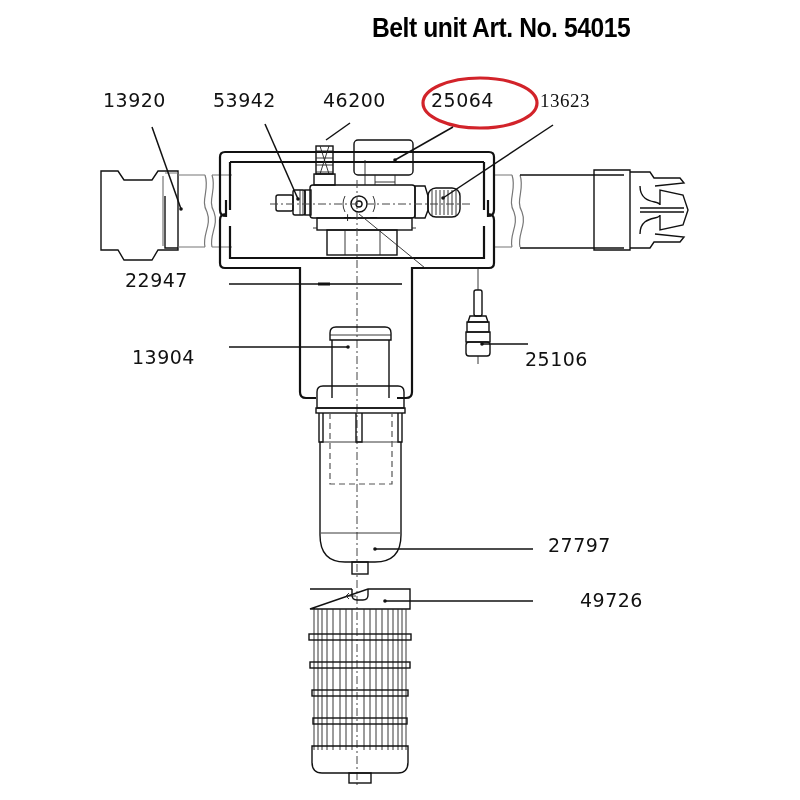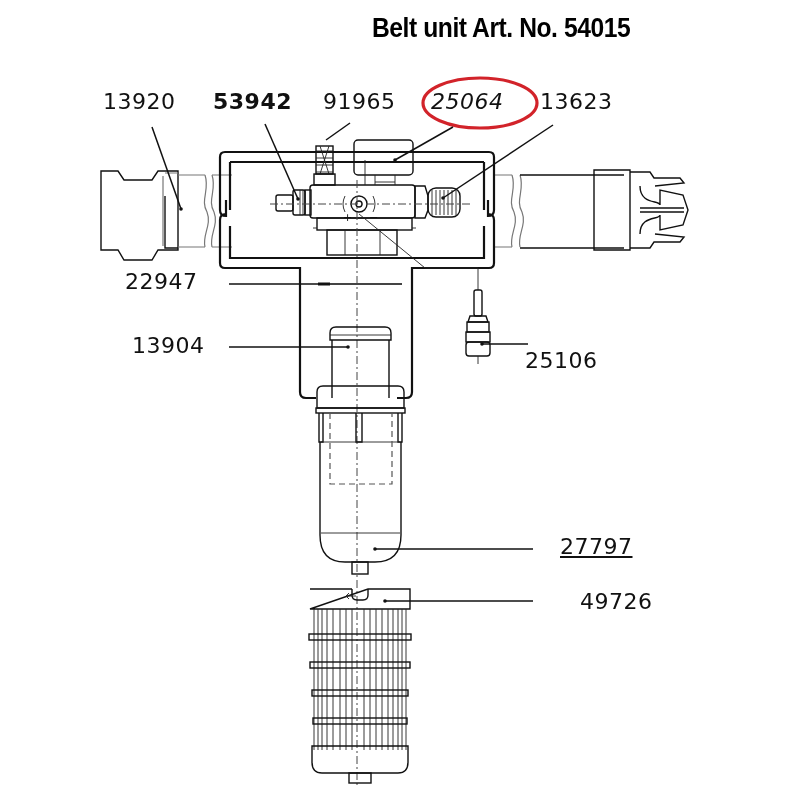--- a/index.html
+++ b/index.html
@@ -6,51 +6,51 @@
     body { width: 800px; height: 800px; position: relative; overflow: hidden; }
     .stage { position: absolute; left: 0; top: 0; width: 684px; height: 800px; }
     .title {
       position: absolute; left: 372px; top: 12px;
       font-family: "Liberation Sans", sans-serif; font-weight: bold;
       font-size: 28px; color: #000; letter-spacing: -0.5px;
       transform: scaleX(0.88); transform-origin: left top; white-space: nowrap;
     }
     .label {
       position: absolute; font-family: "DejaVu Sans", sans-serif;
-      font-size: 22px; color: #111; white-space: nowrap; line-height: 1;
+      font-size: 19px; color: #111; white-space: nowrap; line-height: 1;
       letter-spacing: 0.5px;
     }
     svg { position: absolute; left: 0; top: 0; }
     .ln { stroke: #111; fill: none; stroke-width: 1.4; }
     .thin { stroke: #222; fill: none; stroke-width: 0.9; }
     .frame { stroke: #111; fill: none; stroke-width: 2.2; }
     .grey { stroke: #777; fill: none; stroke-width: 1.2; }
     .dash { stroke: #444; fill: none; stroke-width: 1; stroke-dasharray: 8 3 2 3; }
     .hid { stroke: #555; fill: none; stroke-width: 1.2; stroke-dasharray: 6 4; }
     .leader { stroke: #111; stroke-width: 1.5; fill: none; }
     .dot { fill: #111; }
   </style>
 </head>
 <body>
 
 <div class="stage">
 
   <div class="title">Belt unit Art. No. 54015</div>
 
   <div class="label" style="left:103px;top:91px;">13920</div>
-  <div class="label" style="left:213px;top:91px;font-weight:bold;">53942</div>
-  <div class="label" style="left:323px;top:91px;">91965</div>
-  <div class="label" style="left:431px;top:91px;font-style:italic;">25064</div>
-  <div class="label" style="left:540px;top:91px;">13623</div>
+  <div class="label" style="left:213px;top:91px;">53942</div>
+  <div class="label" style="left:323px;top:91px;">46200</div>
+  <div class="label" style="left:431px;top:91px;">25064</div>
+  <div class="label" style="left:540px;top:91px;font-family:Liberation Serif, serif;">13623</div>
 
   <div class="label" style="left:125px;top:271px;">22947</div>
-  <div class="label" style="left:132px;top:335px;">13904</div>
+  <div class="label" style="left:132px;top:348px;">13904</div>
 
   <div class="label" style="left:525px;top:350px;">25106</div>
-  <div class="label" style="left:560px;top:536px;text-decoration:underline;">27797</div>
+  <div class="label" style="left:548px;top:536px;">27797</div>
   <div class="label" style="left:548px;top:591px;margin-left:32px;">49726</div>
 
   <svg width="800" height="800" viewBox="0 0 800 800">
 
     <ellipse cx="480" cy="103" rx="57" ry="25" fill="none" stroke="#d2232a" stroke-width="3.2"></ellipse>
 
     <g>
       <path class="ln" d="M101 171 L118 171 L124 180 L152 180 L158 171 L178 171 L178 250 L158 250 L152 260 L124 260 L118 250 L101 250 Z"></path>
       <path class="ln" d="M165 196 L165 248 L178 248"></path>
       <path class="grey" d="M165 173 L178 173 M163 176 L163 246"></path>

